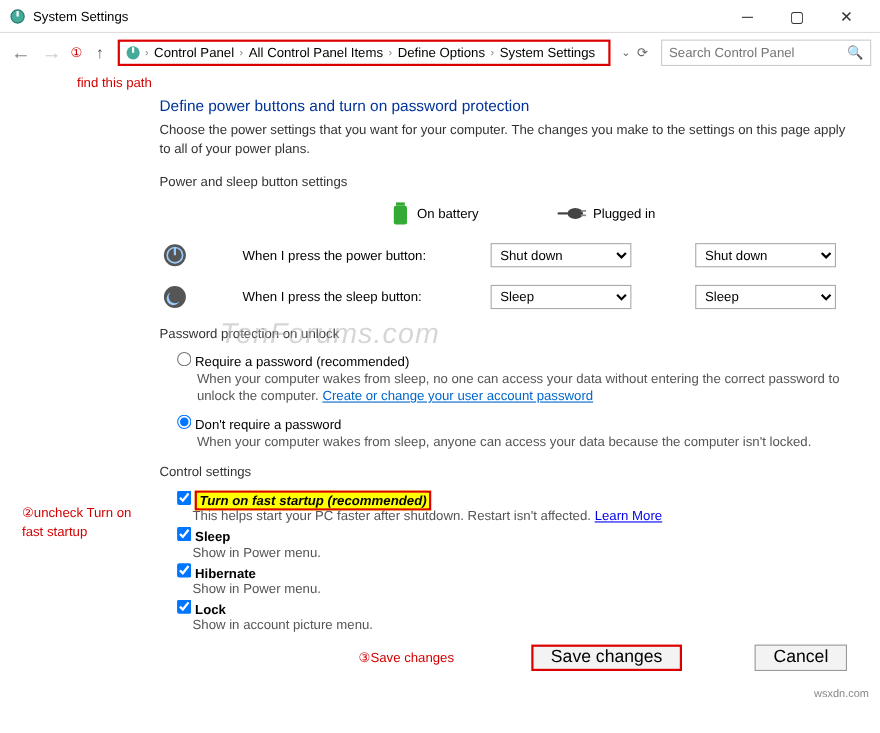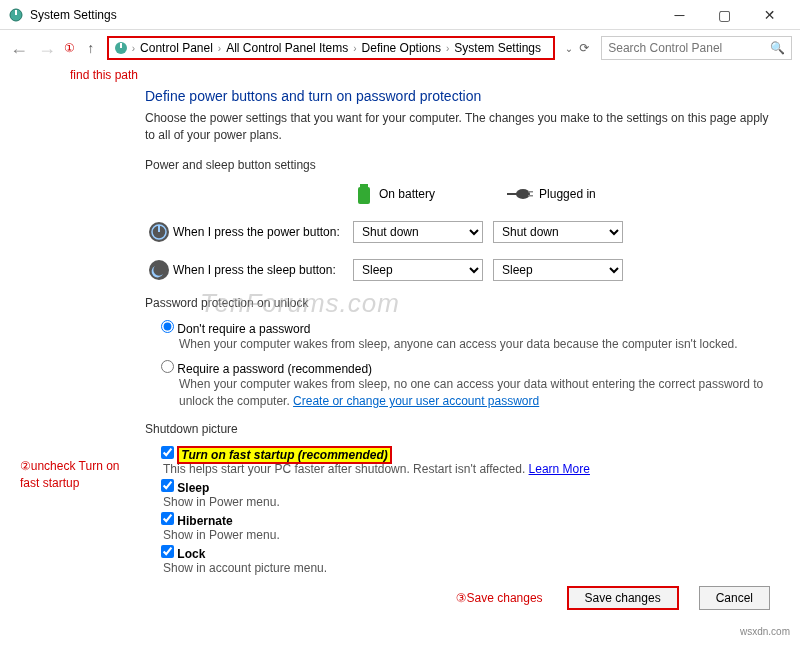--- a/index.html
+++ b/index.html
@@ -32,42 +32,42 @@
 .content { padding: 0 30px 0 145px; position: relative; }
 .leftann { position: absolute; left: 20px; top: 370px; width: 110px; color: #d40000; font-size: 12px; line-height: 1.4; }
 
 h1 { color: #003399; font-size: 14px; font-weight: 400; margin-bottom: 6px; }
 .subtext { font-size: 12px; color: #333; margin-bottom: 14px; line-height: 1.4; }
 .section-label { font-size: 12px; color: #333; margin-bottom: 10px; }
 
 .colheads { display: flex; margin-left: 210px; margin-bottom: 12px; gap: 70px; }
 .colhead { display: flex; align-items: center; gap: 6px; font-size: 12px; }
 
-.row { display: flex; align-items: center; margin-bottom: 10px; }
+.row { display: flex; align-items: center; margin-bottom: 10px; gap: 48px; }
 .row .ricon { width: 28px; height: 28px; display: flex; align-items: center; justify-content: center; }
 .row .rlabel { width: 180px; font-size: 12px; }
 .row select { width: 130px; height: 22px; font-size: 12px; border: 1px solid #aaa; background: #fff; margin-right: 10px; padding: 1px 4px; }
 
 .radioblk { margin: 8px 0 8px 16px; }
 .radioblk .rtitle { font-size: 12px; }
 .radioblk .rdesc { font-size: 12px; color: #555; margin-left: 18px; line-height: 1.4; }
 .radioblk a { color: #0066cc; text-decoration: underline; }
 
 .watermark { position: absolute; left: 200px; top: 200px; font-size: 26px; font-weight: 300; color: rgba(120,120,120,0.3); font-style: italic; text-shadow: 1px 1px 2px rgba(255,255,255,0.5); letter-spacing: 1px; pointer-events: none; }
 
 .shutdown { margin-top: 12px; }
 .chkrow { margin: 3px 0 3px 16px; font-size: 12px; }
-.chkrow .cdesc { margin-left: 2px; color: #555; }
+.chkrow .cdesc { margin-left: 14px; color: #555; }
 .chkrow label b { font-weight: 600; }
 .hl { border: 2px solid #d00; padding: 0 2px; background: #ffff00; font-style: italic; }
 .hl b { background: #ffff00; }
 
 .footrow { display: flex; align-items: center; justify-content: flex-end; padding: 8px 30px 16px 0; gap: 20px; }
 .footann { color: #d40000; font-size: 12px; margin-right: 4px; }
-.btn { height: 24px; padding: 0 16px; border: 1px solid #999; background: #f3f3f3; font-size: 12px; display: flex; align-items: center; }
+.btn { height: 24px; padding: 0 16px; border: 1px solid #999; background: #f3f3f3; font-size: 16px; display: flex; align-items: center; margin-left: 46px; }
 .btn.primary { border: 2px solid #d00; }
 
 .wsxdn { text-align: right; padding-right: 10px; color: #888; font-size: 10px; }
 </style>
 </head>
 <body>
 
 <div class="titlebar">
   <span class="icon">
     <svg width="16" height="16" viewBox="0 0 16 16">
@@ -163,31 +163,31 @@
         </svg>
     </span>
     <span class="rlabel">When I press the sleep button:</span>
     <select><option>Sleep</option></select>
     <select><option>Sleep</option></select>
   </div>
 
   <p class="section-label" style="margin-top:12px">Password protection on unlock</p>
 
   <div class="radioblk">
+    <label class="rtitle"><input type="radio" name="pw" style=""> <span>Require a password (recommended)</span></label>
+    <div class="rdesc"><span>When your computer wakes from sleep, no one can access your data without entering the correct password to unlock the computer. </span><a href="#">Create or change your user account password</a></div>
+  </div>
+
+  <div class="radioblk">
     <label class="rtitle"><input type="radio" name="pw" checked="" style=""> <span>Don't require a password</span></label>
     <div class="rdesc">When your computer wakes from sleep, anyone can access your data because the computer isn't locked.</div>
   </div>
 
-  <div class="radioblk">
-    <label class="rtitle"><input type="radio" name="pw" style=""> <span>Require a password (recommended)</span></label>
-    <div class="rdesc"><span>When your computer wakes from sleep, no one can access your data without entering the correct password to unlock the computer. </span><a href="#">Create or change your user account password</a></div>
-  </div>
-
   <div class="shutdown">
-    <p class="section-label">Shutdown picture</p>
+    <p class="section-label">Control settings</p>
 
     <div class="chkrow">
       <label><input type="checkbox" checked="" style=""> <span class="hl"><b>Turn on fast startup (recommended)</b></span></label>
       <div class="cdesc"><span>This helps start your PC faster after shutdown. Restart isn't affected. </span><a href="#">Learn More</a></div>
     </div>
 
     <div class="chkrow">
       <label><input type="checkbox" checked="" style=""> <b>Sleep</b></label>
       <div class="cdesc">Show in Power menu.</div>
     </div>

